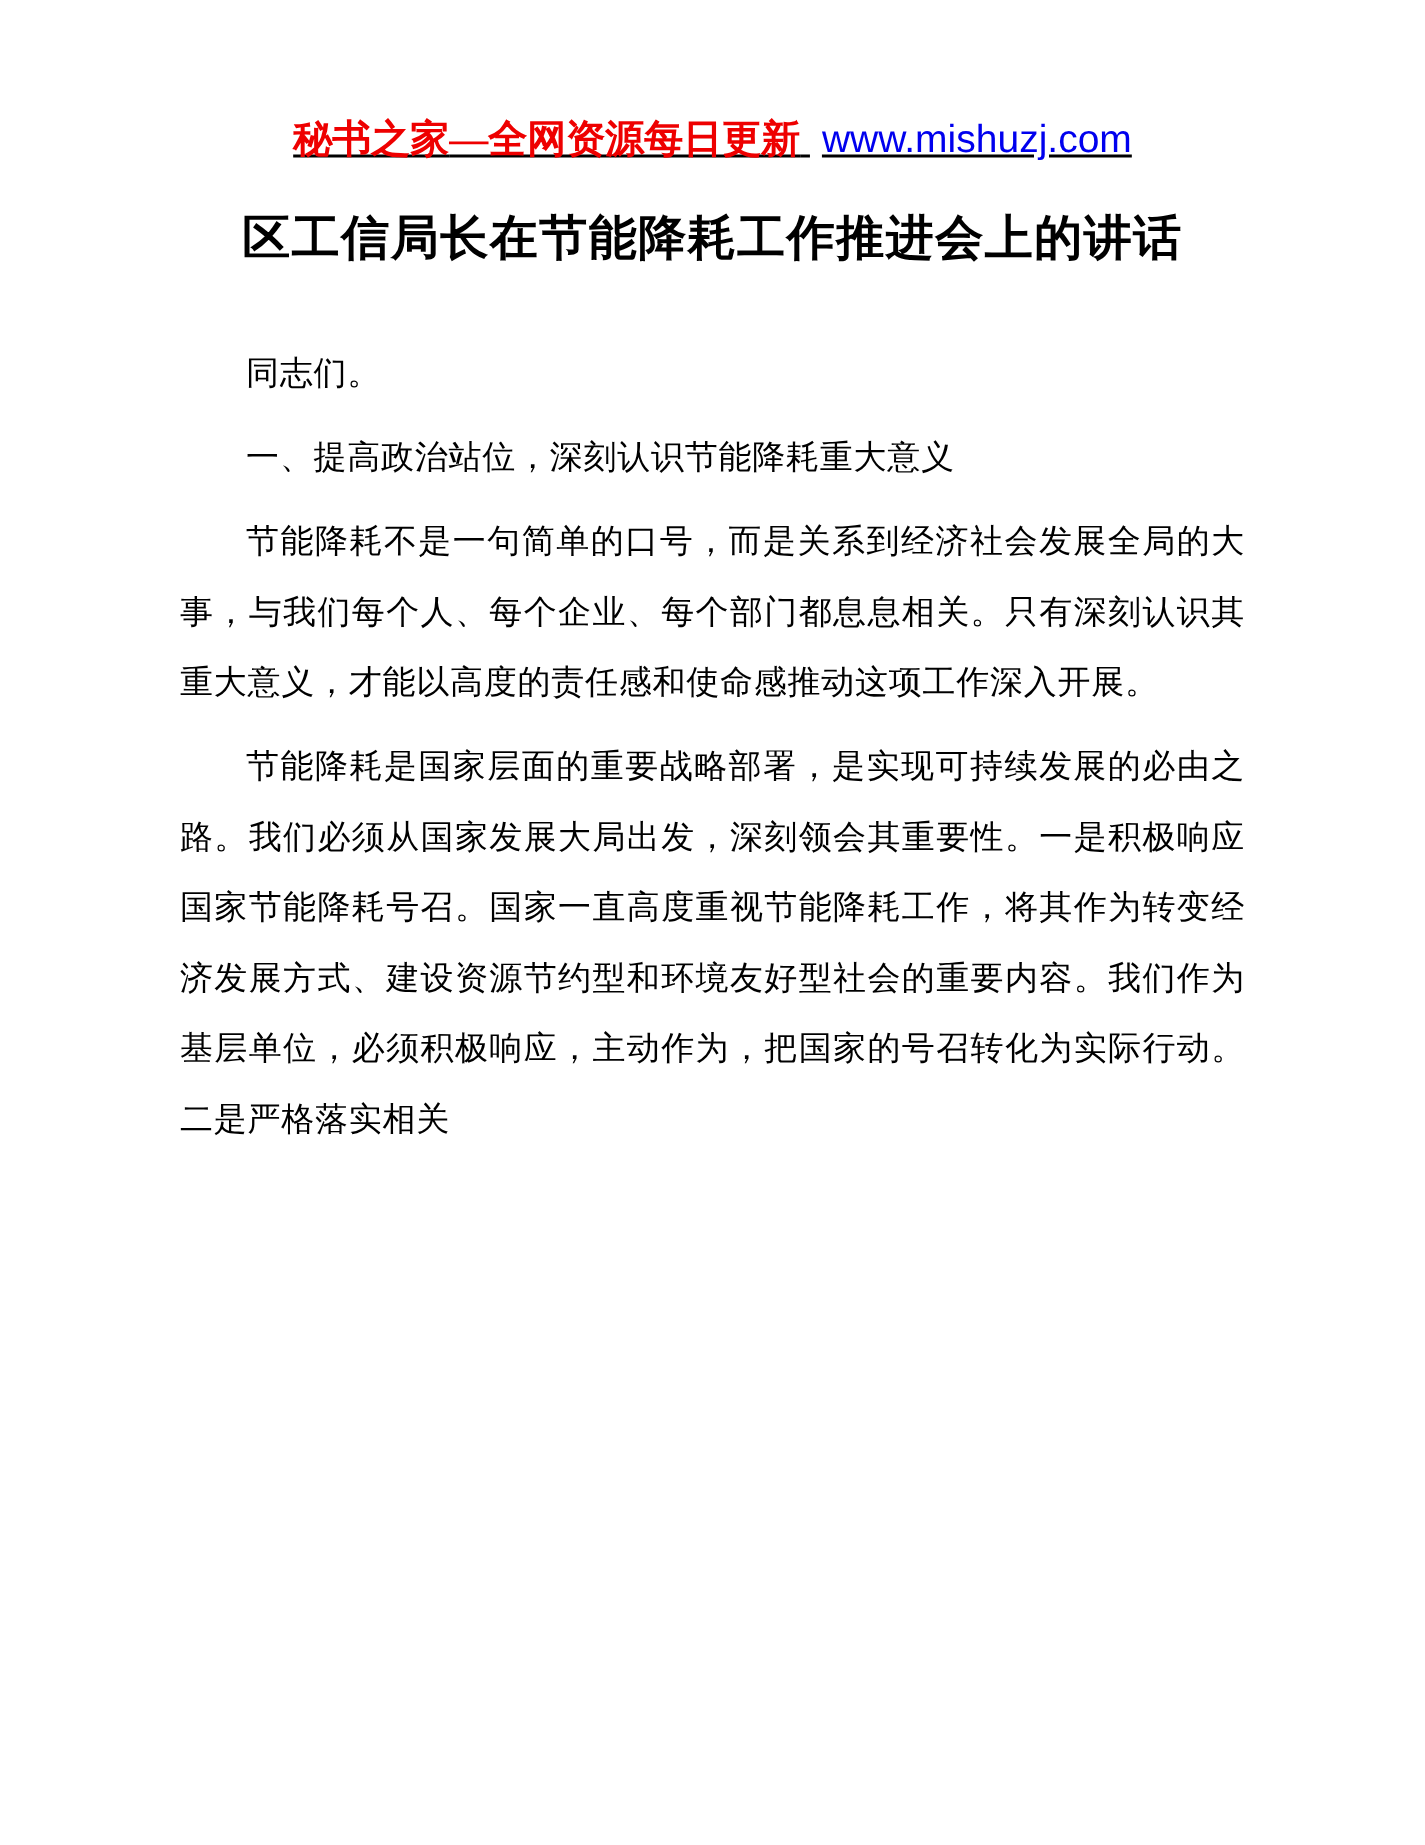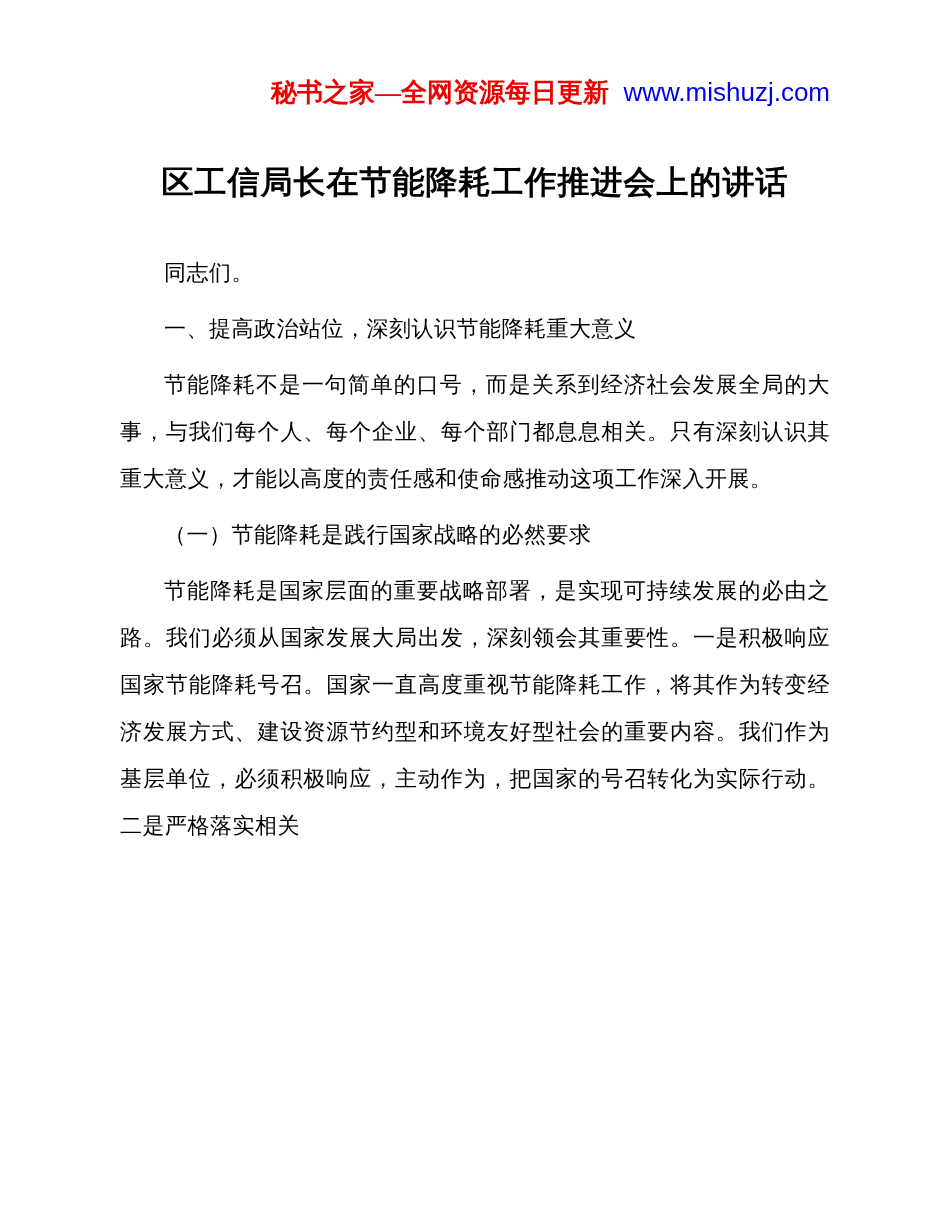--- a/index.html
+++ b/index.html
@@ -10,26 +10,27 @@
     font-family: "Liberation Serif", serif;
     color: #000000;
   }
   .page {
     width: 950px;
     min-height: 1230px;
     background: #ffffff;
     padding: 76px 120px 60px 120px;
   }
   .site-header {
-    text-align: right;
+    text-align: center;
     font-size: 26px;
     line-height: 32px;
     white-space: nowrap;
-    margin-bottom: 52px;
+    margin-bottom: 28px;
     font-family: "Liberation Serif", serif;
+    text-decoration: underline;
   }
   .site-name {
     color: #ee0000;
     font-weight: bold;
   }
   .site-tagline {
     color: #ee0000;
     font-weight: bold;
   }
   .site-url {
@@ -68,17 +69,16 @@
 
   <h1 class="doc-title">区工信局长在节能降耗工作推进会上的讲话</h1>
 
   <p class="para">同志们。</p>
 
 
   <p class="para">一、提高政治站位，深刻认识节能降耗重大意义</p>
 
   <p class="para">节能降耗不是一句简单的口号，而是关系到经济社会发展全局的大事，与我们每个人、每个企业、每个部门都息息相关。只有深刻认识其重大意义，才能以高度的责任感和使命感推动这项工作深入开展。</p>
 
-  <p class="para">（一）节能降耗是践行国家战略的必然要求</p>
 
   <p class="para">节能降耗是国家层面的重要战略部署，是实现可持续发展的必由之路。我们必须从国家发展大局出发，深刻领会其重要性。一是积极响应国家节能降耗号召。国家一直高度重视节能降耗工作，将其作为转变经济发展方式、建设资源节约型和环境友好型社会的重要内容。我们作为基层单位，必须积极响应，主动作为，把国家的号召转化为实际行动。二是严格落实相关</p>
 
 </div>
 
 </body></html>

